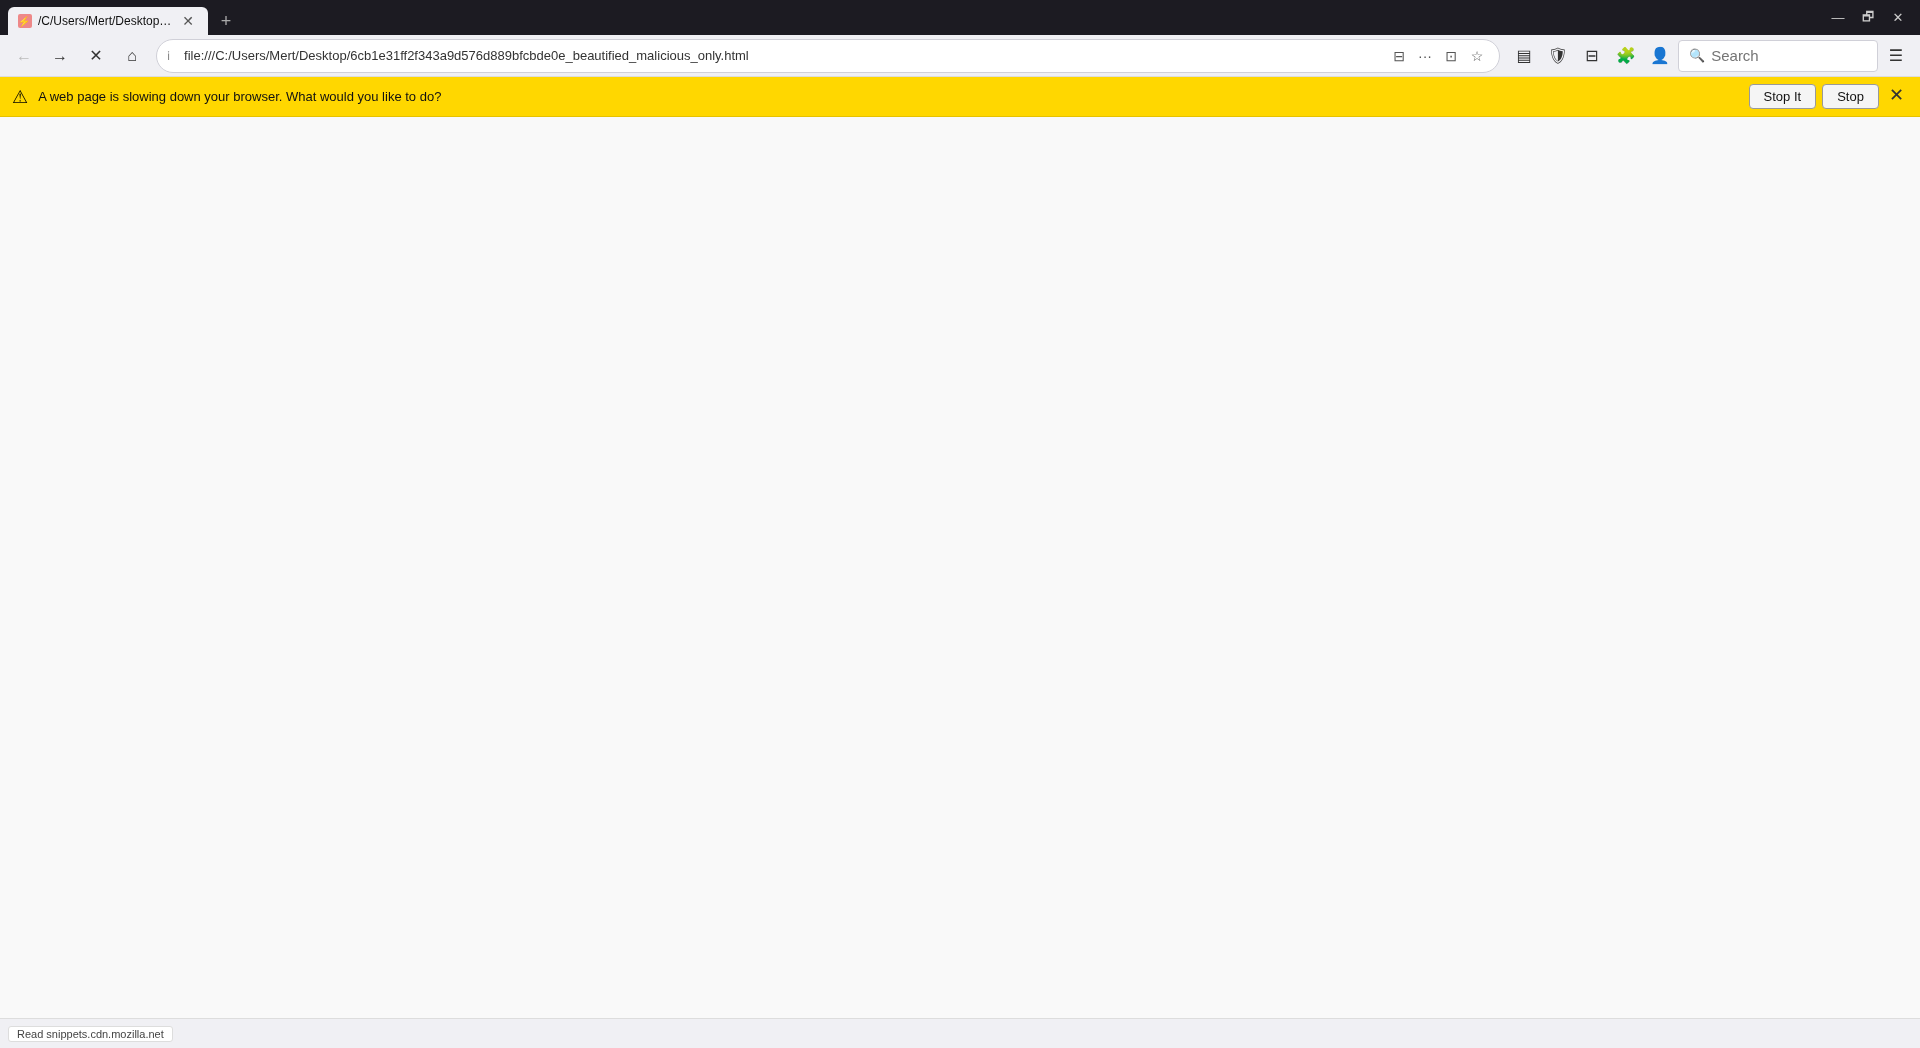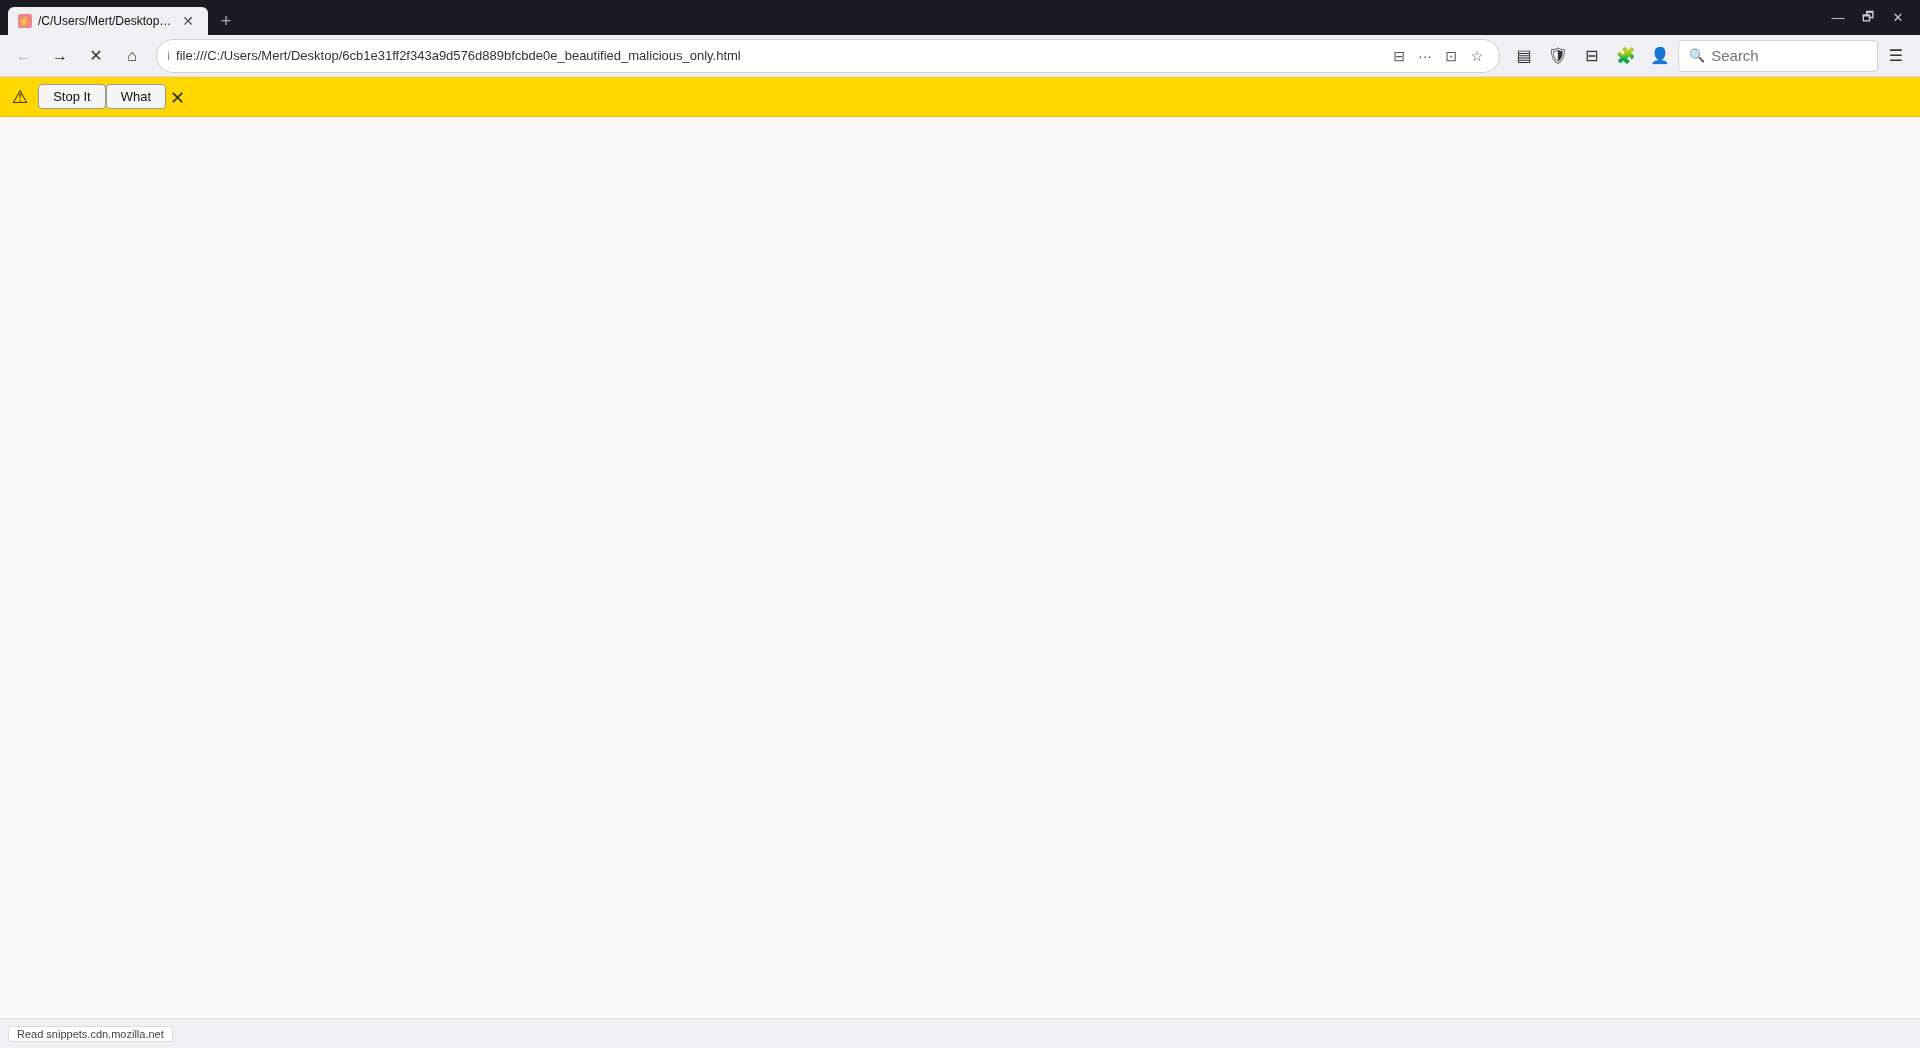--- a/index.html
+++ b/index.html
@@ -144,20 +144,21 @@
       font-size: 12px;
       flex-shrink: 0;
     }
     .address-input {
       flex: 1;
       border: none;
       outline: none;
       font-size: 13px;
       color: #333;
       background: transparent;
+      margin-left: 8px;
     }
     .address-actions {
       display: flex;
       align-items: center;
       gap: 2px;
     }
     .addr-btn {
       width: 24px;
       height: 24px;
       display: flex;
@@ -228,21 +229,22 @@
       font-size: 18px;
       flex-shrink: 0;
     }
     .warning-text {
       flex: 1;
       font-size: 13px;
       color: #111;
     }
     .warning-actions {
       display: flex;
-      align-items: flex-end;
+      align-items: flex-start;
+      gap: 6px;
     }
     .warning-btn {
       padding: 4px 14px;
       font-size: 13px;
       border: 1px solid #999;
       border-radius: 4px;
       background: #f5f5f5;
       cursor: pointer;
       color: #111;
     }
@@ -340,23 +342,24 @@
       <div class="search-box">
         <span class="search-icon-sm">🔍</span>
         <input type="text" placeholder="Search" style="">
       </div>
       <button class="toolbar-icon-btn">☰</button>
     </div>
   </div>
 
   <div class="warning-bar">
     <span class="warning-icon">⚠</span>
+    <span class="warning-text">A web page is slowing down your browser. What would you like to do?</span>
     <div class="warning-actions">
       <button class="warning-btn">Stop It</button>
-      <button class="warning-btn">What</button>
+      <button class="warning-btn">Stop</button>
       <button class="warning-close-btn">✕</button>
     </div>
   </div>
 
   <div class="browser-body">
     
   </div>
 
   <div class="status-bar">
     <span class="status-text">Read snippets.cdn.mozilla.net</span>

